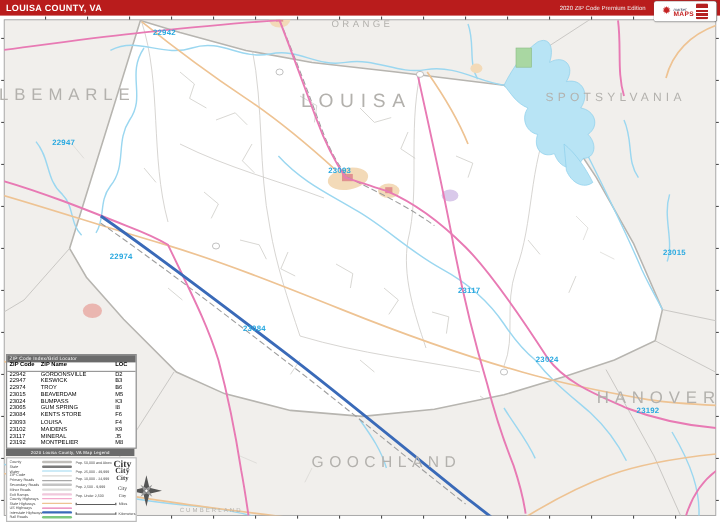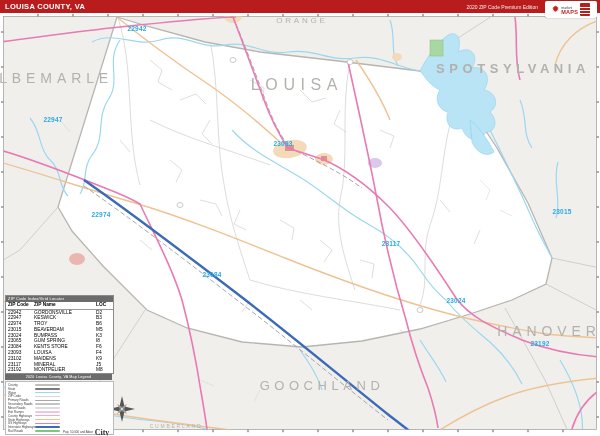--- a/index.html
+++ b/index.html
@@ -35,21 +35,21 @@
   
   .legend-bar{position:absolute;left:5px;top:374px;width:107px;height:6px;background:#6b6b6b;color:#fff;font-size:3.6px;line-height:6px;text-align:center;letter-spacing:.2px;z-index:20;}
 
   
   .legend{position:absolute;left:5px;top:381px;width:107px;height:52px;background:#ffffff;border:.5px solid #bbb;z-index:20;display:flex;}
   .legend-left{width:57px;padding:1px 0 0 2px;}
   .lrow{display:flex;align-items:center;height:3.85px;}
   .lrow .llabel{width:27px;font-size:3.1px;color:#444;white-space:nowrap;overflow:hidden;}
   .lrow .lsample{width:25px;height:1.6px;border-radius:1px;}
   .legend-right{width:50px;padding-top:1px;}
-  .prow{display:flex;align-items:center;height:6.6px;margin-top:46px;}
+  .prow{display:flex;align-items:center;height:6.6px;}
   .prow .plabel{width:30px;font-size:3px;color:#444;white-space:nowrap;overflow:hidden;}
   .prow .pcity{width:18px;text-align:center;color:#333;font-family:"Liberation Serif",serif;}
   .p0{font-size:8px;font-weight:bold;}
   .p1{font-size:6.5px;font-weight:bold;}
   .p2{font-size:5.5px;font-weight:bold;}
   .p3{font-size:4.5px;}
   .p4{font-size:3.5px;}
   .srow{display:flex;align-items:center;height:8px;}
   .ruler{width:32px;height:2px;border-left:.8px solid #555;border-right:.8px solid #555;background:linear-gradient(#555,#555) center/100% .8px no-repeat;margin-right:2px;}
   .srow .slabel{font-size:3px;color:#444;}
@@ -251,21 +251,21 @@
         <polygon points="0,-13 2.5,-2.5 13,0 2.5,2.5 0,13 -2.5,2.5 -13,0 -2.5,-2.5" fill="#555"></polygon>
         <polygon points="0,-7 1.5,-1.5 7,0 1.5,1.5 0,7 -1.5,1.5 -7,0 -1.5,-1.5" transform="rotate(45)" fill="#999"></polygon>
         <circle r="1.4" fill="#fff" stroke="#555" stroke-width="0.5"></circle>
       </g>
     </g>
   </svg>
 
   <div class="labels-layer">
       <div class="county-label" style="left: 302px; top: 20px; font-size: 8px;">ORANGE</div>
       <div class="county-label" style="left: 49px; top: 78px; font-size: 14px;">ALBEMARLE</div>
-      <div class="county-label" style="left: 513px; top: 68px; font-size: 13px; font-weight: bold;">SPOTSYLVANIA</div>
+      <div class="county-label" style="left: 513px; top: 82px; font-size: 10px;">SPOTSYLVANIA</div>
       <div class="county-label" style="left: 297px; top: 85px; font-size: 16px;">LOUISA</div>
       <div class="county-label" style="left: 549px; top: 331px; font-size: 14px;">HANOVER</div>
       <div class="county-label" style="left: 322px; top: 385px; font-size: 13px;">GOOCHLAND</div>
       <div class="county-label" style="left: 176px; top: 426px; font-size: 5px;">CUMBERLAND</div>
     </div>
   <div class="labels-layer">
       <div class="zip-label" style="left: 137px; top: 28px;">22942</div>
       <div class="zip-label" style="left: 53px; top: 119px;">22947</div>
       <div class="zip-label" style="left: 283px; top: 143px;">23093</div>
       <div class="zip-label" style="left: 101px; top: 214px;">22974</div>

